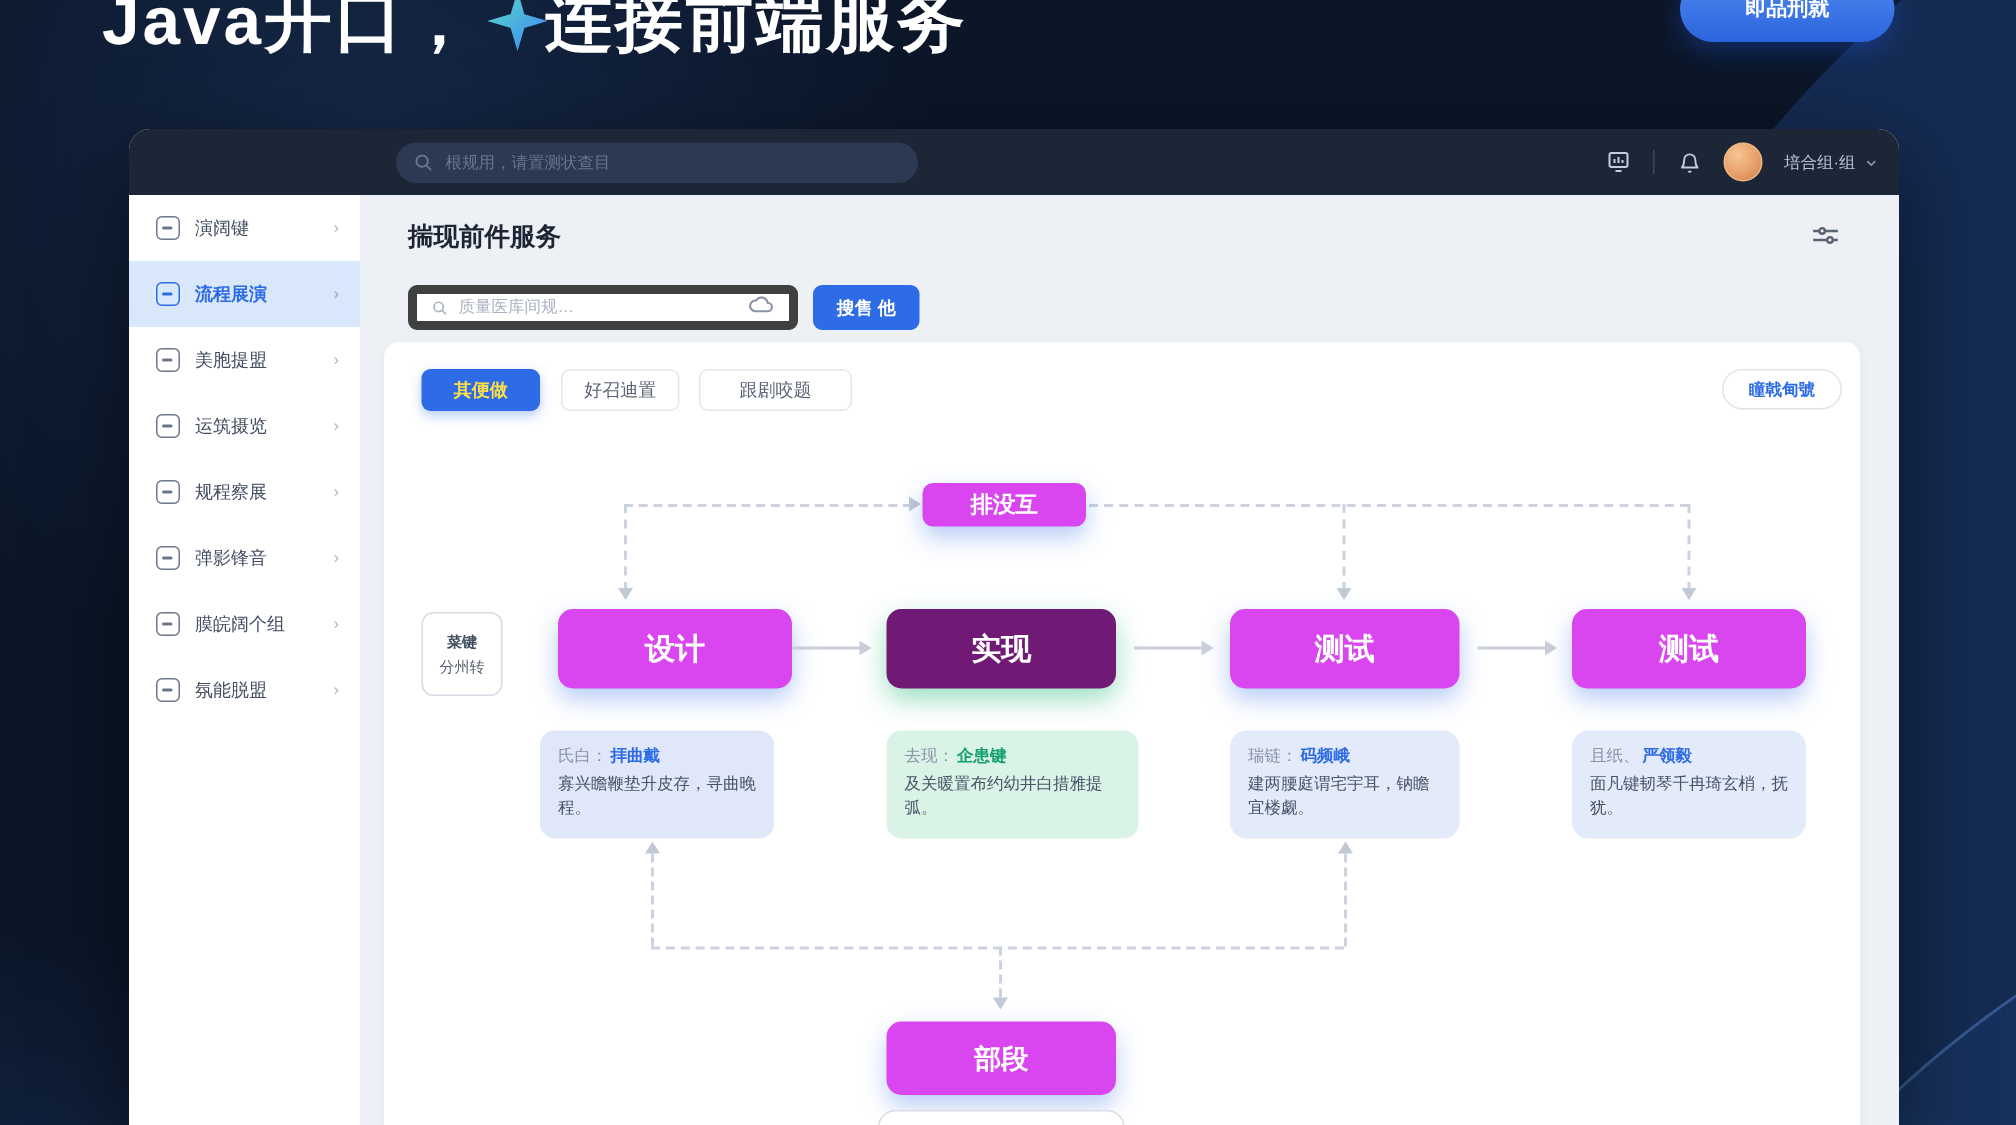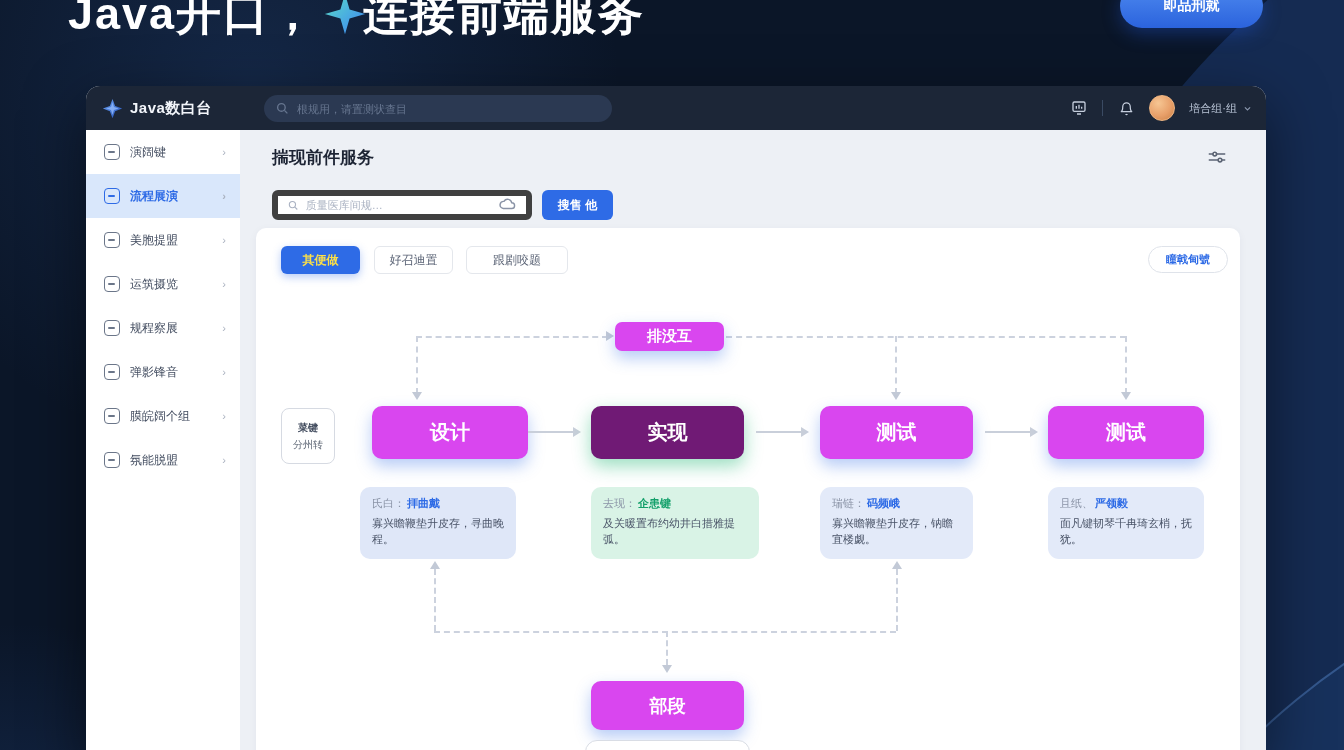--- a/index.html
+++ b/index.html
@@ -143,33 +143,20 @@
       </defs>
     <path d="M12 1 L14.5 9.5 L23 12 L14.5 14.5 L12 23 L9.5 14.5 L1 12 L9.5 9.5 Z" fill="url(#g1)"></path>
   </svg>
   <span>连接前端服务</span>
 </div>
 <button class="hero-cta">即品刑就</button>
 
 <div class="window">
 
   <div class="win-header">
-    <div class="logo">
-      <svg class="logo-star" viewBox="0 0 24 24">
-        <defs>
-            <linearGradient id="g2" x1="0" y1="0" x2="1" y2="1">
-          <stop offset="0" stop-color="#6fa6f5"></stop>
-              <stop offset="1" stop-color="#2450b8"></stop>
-        </linearGradient>
-          </defs>
-        <path d="M12 1 L15 9 L23 12 L15 15 L12 23 L9 15 L1 12 L9 9 Z" fill="url(#g2)"></path>
-        <path d="M12 5 L13.7 10.3 L19 12 L13.7 13.7 L12 19 L10.3 13.7 L5 12 L10.3 10.3 Z" fill="#9cc2ff" opacity=".7"></path>
-      </svg>
-      <span class="logo-text">Java数白台</span>
-    </div>
     <div class="hdr-search">
       <svg width="13" height="13" viewBox="0 0 24 24" fill="none" stroke="#66758f" stroke-width="2.5">
         <circle cx="10" cy="10" r="7"></circle>
           <line x1="15.5" y1="15.5" x2="21" y2="21"></line>
       </svg>
       <input type="text" placeholder="根规用，请置测状查目" style="">
     </div>
     <div class="hdr-right">
       <span class="hdr-icon">
         <svg width="16" height="16" viewBox="0 0 24 24" fill="none" stroke="currentColor" stroke-width="2">
@@ -308,21 +295,21 @@
           <span class="lbl">去现：</span>
           <span class="hl hl-green">企患键</span>
         </div>
         <div class="bd">及关暖置布约幼井白措雅提弧。</div>
       </div>
       <div class="desc-card desc-blue2 dc3">
         <div class="hd">
           <span class="lbl">瑞链：</span>
           <span class="hl hl-blue">码频峨</span>
         </div>
-        <div class="bd">寡兴瞻鞭垫升皮存，钠瞻宜楼觑。</div>
+        <div class="bd">建两腰庭谓宅宇耳，钠瞻宜楼觑。</div>
       </div>
       <div class="desc-card desc-blue2 dc4">
         <div class="hd">
           <span class="lbl">且纸、</span>
           <span class="hl hl-blue">严领毅</span>
         </div>
         <div class="bd">面凡键韧琴千冉琦玄梢，抚犹。</div>
       </div>
 
       <span class="ah up" style="left:174px; top:333px;"></span>

